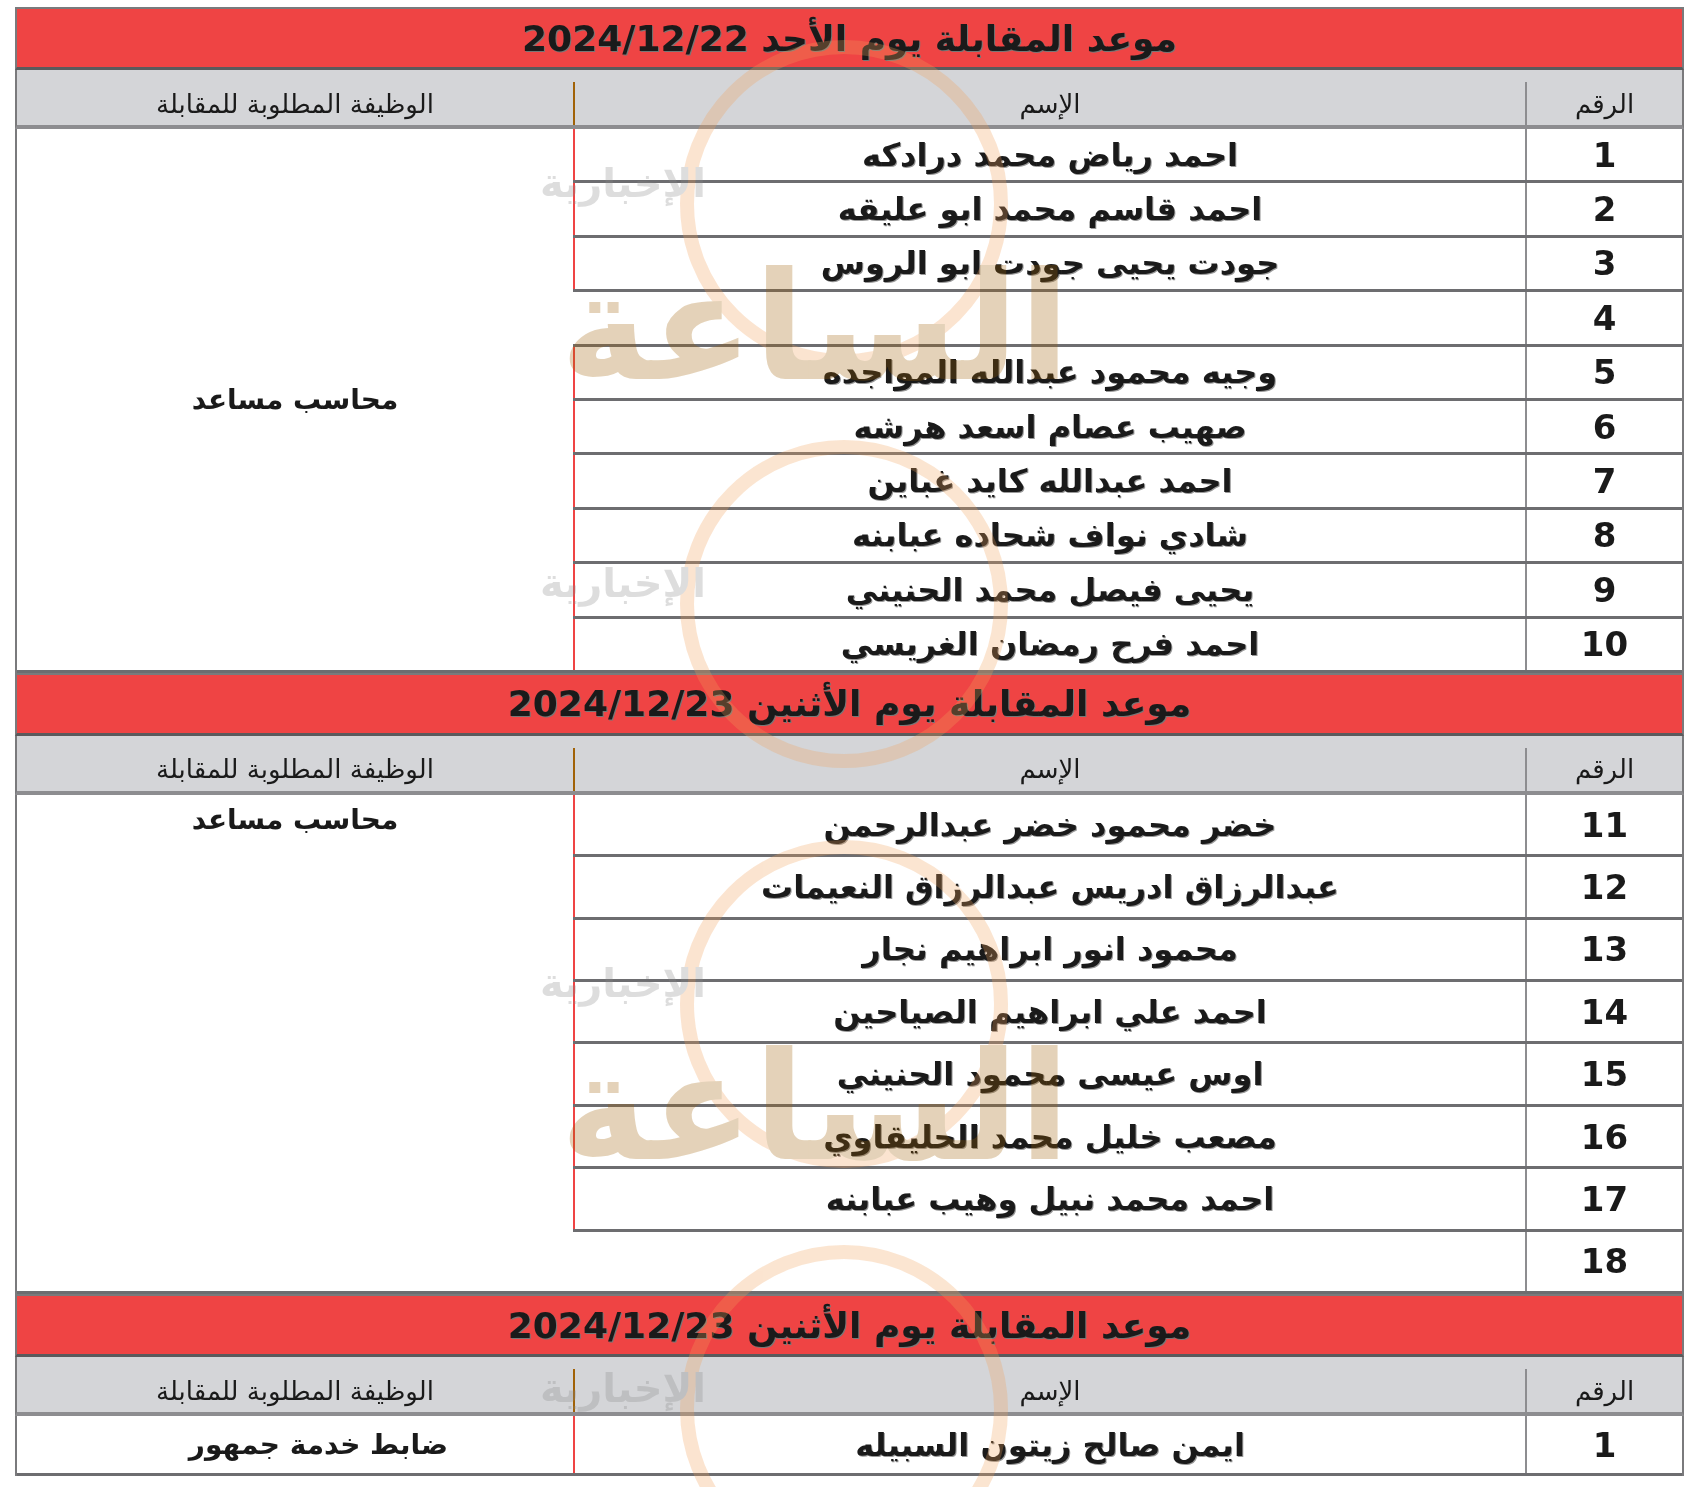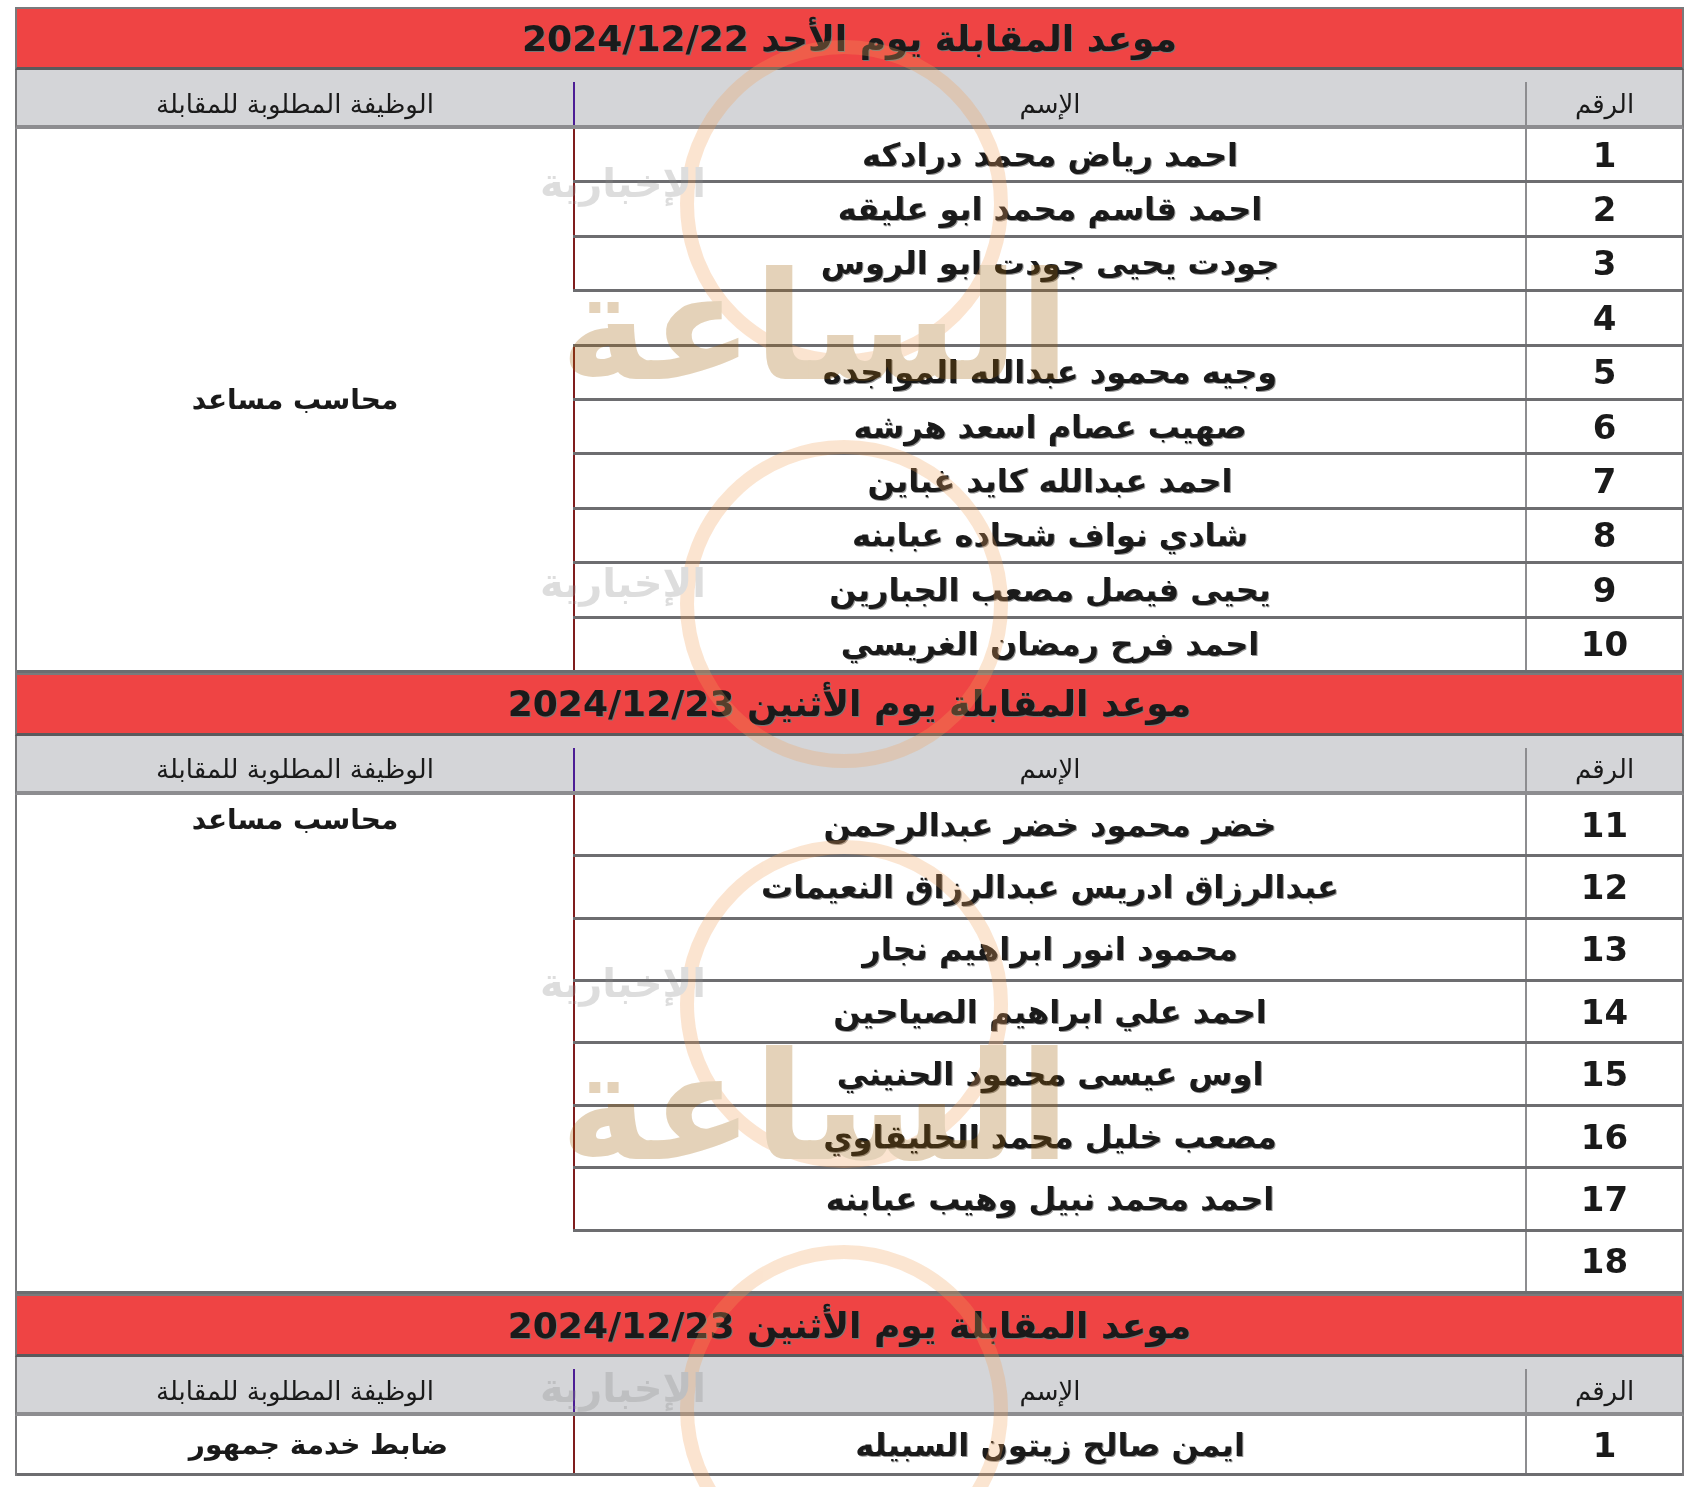--- a/index.html
+++ b/index.html
@@ -7,28 +7,28 @@
          font-family: "DejaVu Sans", "Liberation Sans", sans-serif; color: #1a1a1a; }
   .sheet { position: absolute; left: 15px; top: 7px; width: 1669px; }
   .section { position: relative; }
   .title-row { height: 63px; background: #ef4444; border: 2px solid #7a7a7c; border-bottom: 3px solid #5a5a5c;
                box-sizing: border-box; display: flex; align-items: center; justify-content: center; direction: rtl; }
   .title-row span { font-size: 36px; font-weight: bold; text-shadow: 1px 1px 0 #777; }
   .hdr-row { display: flex; direction: rtl; height: 59px; background: #d4d5d8; box-sizing: border-box;
              border-left: 2px solid #7a7a7c; border-right: 2px solid #7a7a7c; border-bottom: 4px solid #8d8d90; }
   .hdr-row > div { display: flex; align-items: center; justify-content: center; font-size: 26px; margin-top: 12px; }
   .c-num { width: 157px; border-left: 2px solid #8d8d90; box-sizing: border-box; }
-  .c-name { width: 952px; border-left: 2px solid #4c1d95; box-sizing: border-box; }
+  .c-name { width: 952px; border-left: 2px solid #a16207; box-sizing: border-box; }
   .c-job { flex: 1; }
   .body-rows { display: flex; direction: rtl; border-left: 2px solid #7a7a7c; border-right: 2px solid #7a7a7c; box-sizing: border-box; }
   .rows-left { width: 1109px; display: flex; flex-direction: column; }
   .data-row { display: flex; direction: rtl; border-bottom: 3px solid #6d6d70; box-sizing: border-box; }
   .data-row .n { width: 157px; border-left: 2px solid #8d8d90; box-sizing: border-box; display: flex; align-items: center; justify-content: center;
                  font-size: 34px; font-weight: bold; }
-  .data-row .nm { width: 952px; border-left: 2px solid #7f1d1d; box-sizing: border-box; display: flex; align-items: center; justify-content: center;
+  .data-row .nm { width: 952px; border-left: 2px solid #ef4444; box-sizing: border-box; display: flex; align-items: center; justify-content: center;
                   font-size: 32px; font-weight: bold; text-shadow: 1px 1px 0 #999; }
   .job-cell { flex: 1; display: flex; justify-content: center; font-size: 28px; font-weight: bold; border-bottom: 3px solid #6d6d70; box-sizing: border-box; }
   .s1 .data-row { height: 54.4px; }
   .s1 .job-cell { align-items: center; }
   .s2 .data-row { height: 62.4px; }
   .s2 .job-cell { align-items: flex-start; padding-top: 8px; }
   .s3 .data-row { height: 60px; }
   .s3 .job-cell { align-items: center; padding-left: 47px; }
   .watermark { position: absolute; pointer-events: none; opacity: 0.28; }
   .wm-ring { position: absolute; border-radius: 50%; border: 14px solid #f2a05a; }
@@ -77,21 +77,21 @@
         <div class="data-row">
             <div class="n">7</div>
             <div class="nm">احمد عبدالله كايد غباين</div>
           </div>
         <div class="data-row">
             <div class="n">8</div>
             <div class="nm">شادي نواف شحاده عبابنه</div>
           </div>
         <div class="data-row">
             <div class="n">9</div>
-            <div class="nm">يحيى فيصل مصعب الجبارين</div>
+            <div class="nm">يحيى فيصل محمد الحنيني</div>
           </div>
         <div class="data-row">
             <div class="n">10</div>
             <div class="nm">احمد فرح رمضان الغريسي</div>
           </div>
       </div>
       <div class="job-cell">محاسب مساعد</div>
     </div>
   </div>
 

